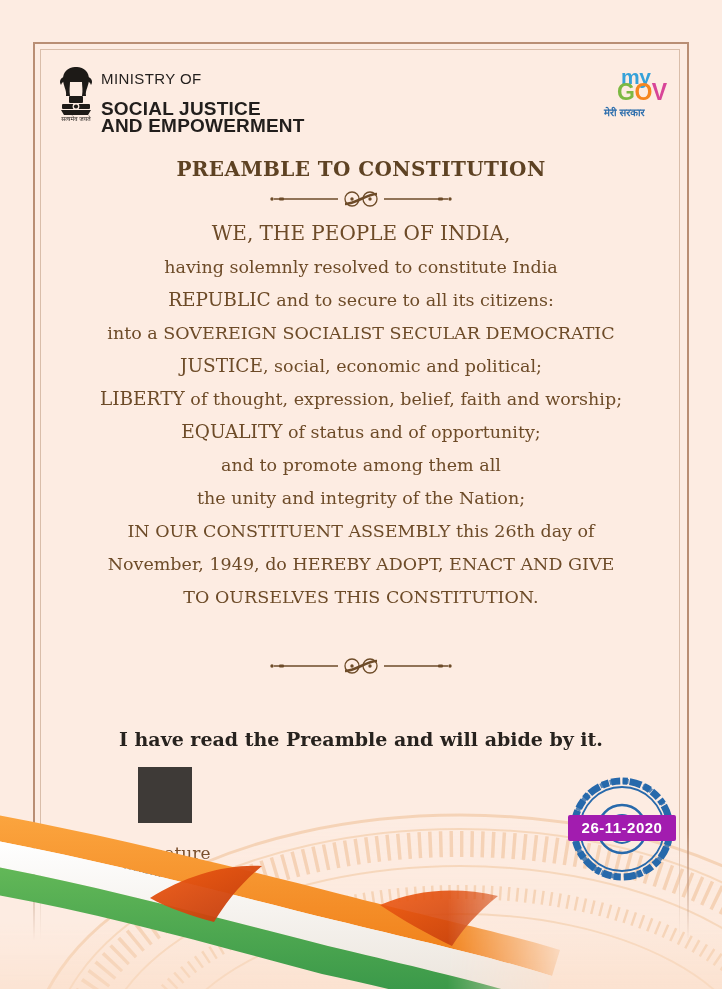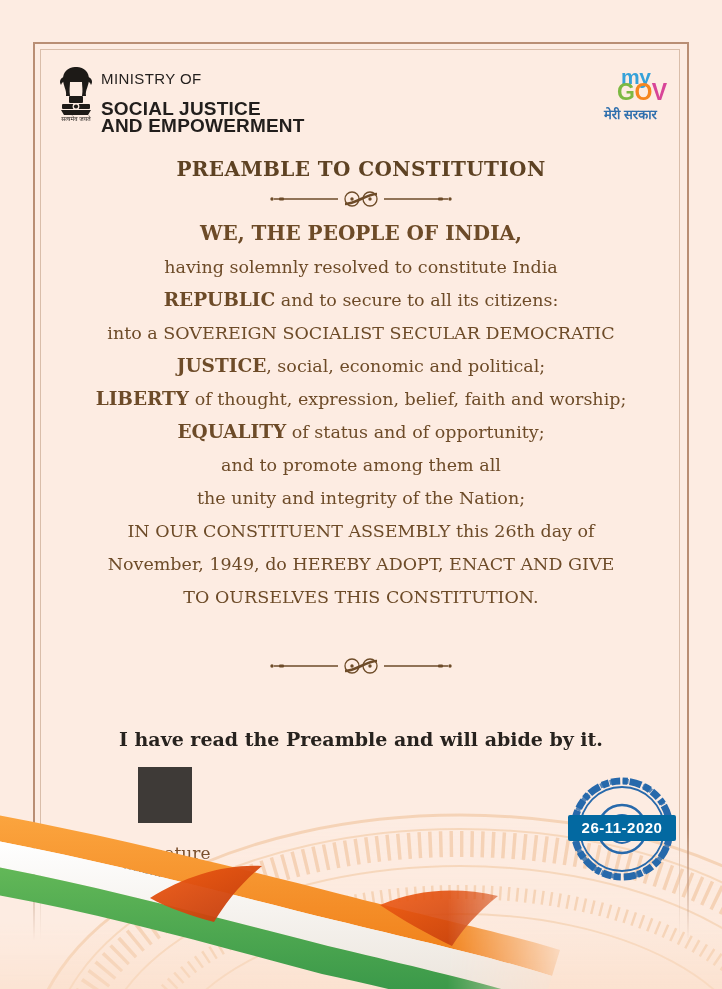--- a/index.html
+++ b/index.html
@@ -22,44 +22,44 @@
   .ministry{position:absolute; left:58px; top:64px; display:flex; align-items:flex-start;}
   .emblem{width:36px; height:58px; margin-right:7px;}
   .ministry-text{font-family:"Liberation Sans", sans-serif; color:#221e1c; padding-top:6px;}
   .ministry-line1{font-size:15px; letter-spacing:.4px; margin-bottom:13px;}
   .ministry-line2,.ministry-line3{font-size:19px; font-weight:bold; line-height:17px; letter-spacing:.2px;}
   .mygov{position:absolute; left:604px; top:66px; width:80px;
     font-family:"Liberation Sans", sans-serif; font-weight:bold; line-height:1;}
   .mygov-my{color:#36a2d9; font-size:21px; margin-left:17px; letter-spacing:-.5px;}
   .mygov-gov{margin-top:-6px; margin-left:13px; font-size:23px; letter-spacing:-.5px; white-space:nowrap;}
   .mygov-g{color:#7cb942;} .mygov-o{color:#f6861f;} .mygov-v{color:#d84598;}
-  .mygov-caption{color:#2f6fad; font-size:13px; font-weight:bold; margin-top:4px; white-space:nowrap;}
+  .mygov-caption{color:#2f6fad; font-size:10px; font-weight:bold; margin-top:4px; white-space:nowrap;}
   
   .title{position:absolute; top:157px; left:0; width:100%; text-align:center;
     font-size:20px; font-weight:bold; color:#5e4223; letter-spacing:.4px;}
   .divider{position:absolute; left:0; width:100%; text-align:center;}
   .divider-1{top:189px;} .divider-2{top:656px;}
   
   .preamble{position:absolute; top:217px; left:0; width:100%; text-align:center;}
   .pline{height:33px; line-height:33px; font-size:17.5px; color:#6d4b28; white-space:nowrap;}
-  .pline .lead{font-weight:bold; font-size:18.5px;}
+  .pline .lead{font-weight:normal; font-size:18.5px;}
   .pline.first .lead{font-size:20px;}
   
   .pledge{position:absolute; top:728px; left:0; width:100%; text-align:center;
     font-size:19px; font-weight:bold; color:#27221e;}
   
   .sig-square{position:absolute; left:138px; top:767px; width:54px; height:56px; background:#3e3a37;}
   .sig-name{position:absolute; left:88px; top:865px; width:160px; text-align:center;
     font-family:"Liberation Sans", sans-serif; font-size:13.5px; font-weight:bold; color:#141110;}
   .sig-label{position:absolute; left:88px; top:843px; width:160px; text-align:center;
     font-size:17px; color:#7a4f2d;}
   
   .stamp{position:absolute; left:566px; top:772px; width:112px; height:112px;}
   .stamp-banner{position:absolute; left:568px; top:815px; width:108px; height:26px;
-    background:#0369a1; border-radius:2px; color:#ffffff; text-align:center; line-height:26px;
+    background:#a21caf; border-radius:2px; color:#ffffff; text-align:center; line-height:26px;
     font-family:"Liberation Sans", sans-serif; font-weight:bold; font-size:15px; letter-spacing:.5px;}
   
   .watermark{position:absolute; left:0; top:680px; width:722px; height:309px; pointer-events:none;}
   .ribbon{position:absolute; left:0; top:0; width:722px; height:989px; pointer-events:none;}
 </style>
 </head>
 <body>
 
 <div class="page">
 

